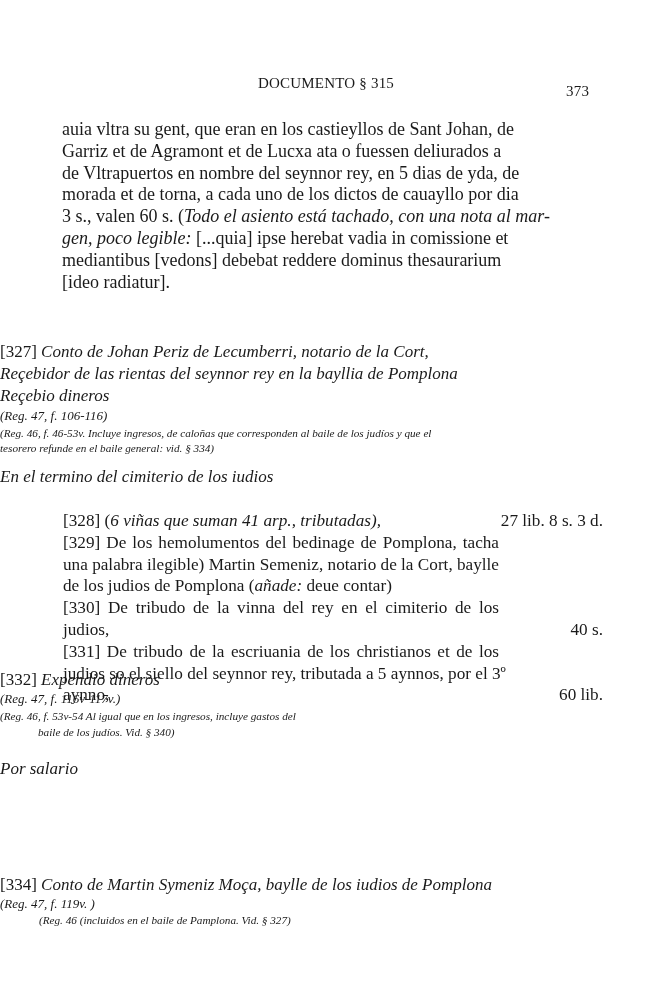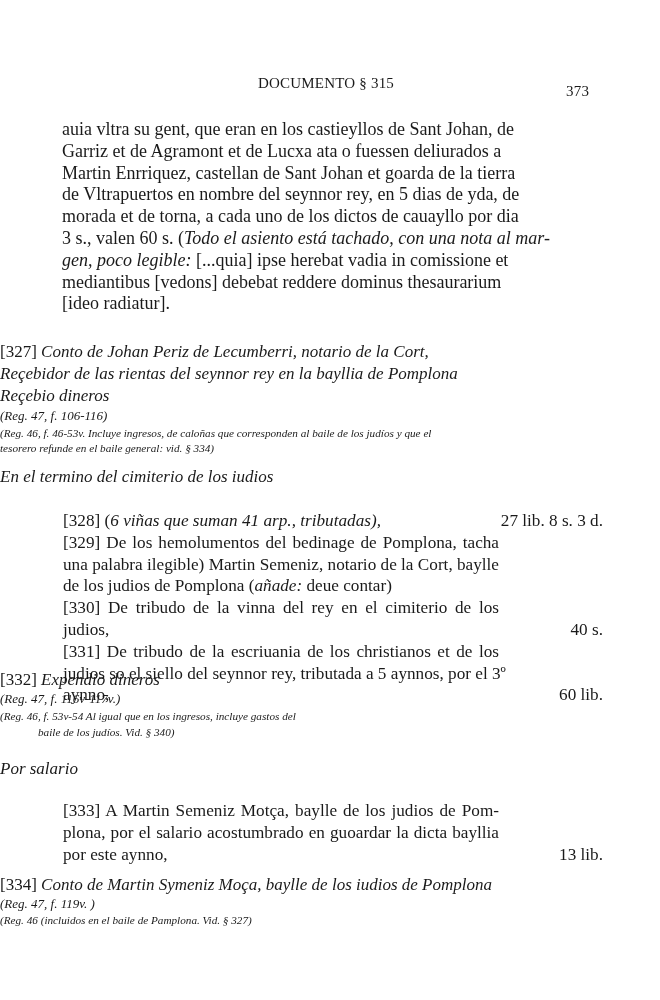--- a/index.html
+++ b/index.html
@@ -105,21 +105,20 @@
 <div class="page">
 
   <div class="running-head">
     <span class="title">DOCUMENTO § 315</span>
     <span class="pagenum">373</span>
   </div>
 
   <div class="body-col intro">
     <span class="line">auia vltra su gent, que eran en los castieyllos de Sant Johan, de</span>
     <span class="line">Garriz et de Agramont et de Lucxa ata o fuessen deliurados a</span>
-    <span class="line">Martin Enrriquez, castellan de Sant Johan et goarda de la tierra</span>
     <span class="line">de Vltrapuertos en nombre del seynnor rey, en 5 dias de yda, de</span>
     <span class="line">morada et de torna, a cada uno de los dictos de cauayllo por dia</span>
     <span class="line"><span>3 s., valen 60 s. (</span><em>Todo el asiento está tachado, con una nota al mar-</em></span>
     <span class="line"><em>gen, poco legible:</em><span> [...quia] ipse herebat vadia in comissione et</span></span>
     <span class="line">mediantibus [vedons] debebat reddere dominus thesaurarium</span>
     <span class="line last">[ideo radiatur].</span>
   </div>
 
   <div class="center heading" style="top:341px;">
     <span>[327]</span>
@@ -173,33 +172,21 @@
   <div class="center heading" style="top:669px;">
     <span>[332]</span>
     <em>Expendio dineros</em>
   </div>
   <div class="center ref" style="top:691px;">(Reg. 47, f. 116v-117v.)</div>
   <div class="center note" style="top:709px;">(Reg. 46, f. 53v-54 Al igual que en los ingresos, incluye gastos del</div>
   <div class="center note" style="top:725px;padding-left:38px;">baile de los judíos. Vid. § 340)</div>
 
   <div class="center sub" style="top:759px;">Por salario</div>
 
-  <div class="entries" style="top:800px;">
-    <div class="entry-line">
-      <span class="txt">[333] A Martin Semeniz Motça, baylle de los judios de Pom-</span>
-    </div>
-    <div class="entry-line">
-      <span class="txt">plona, por el salario acostumbrado en guoardar la dicta bayllia</span>
-    </div>
-    <div class="entry-line">
-      <span class="txt last">por este aynno,</span>
-      <span class="amt">13 lib.</span>
-    </div>
-  </div>
 
   <div class="center heading" style="top:874px;">
     <span>[334]</span>
     <em>Conto de Martin Symeniz Moça, baylle de los iudios de Pomplona</em>
   </div>
   <div class="center ref" style="top:896px;">(Reg. 47, f. 119v. )</div>
-  <div class="center note" style="top:913px;">(Reg. 46 (incluidos en el baile de Pamplona. Vid. § 327)</div>
+  <div class="center note" style="top:913px;margin-left:39px;">(Reg. 46 (incluidos en el baile de Pamplona. Vid. § 327)</div>
 
 </div>
 
 </body></html>

